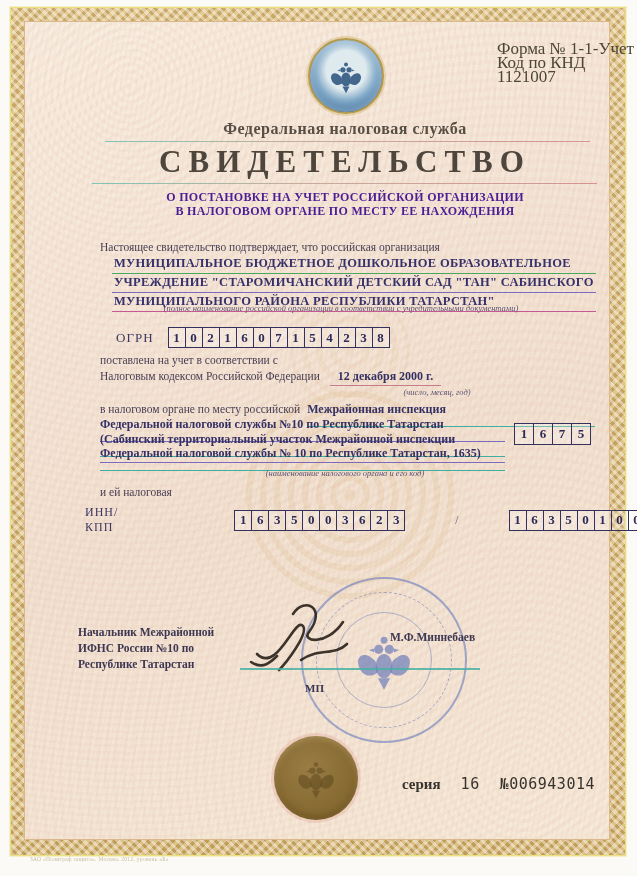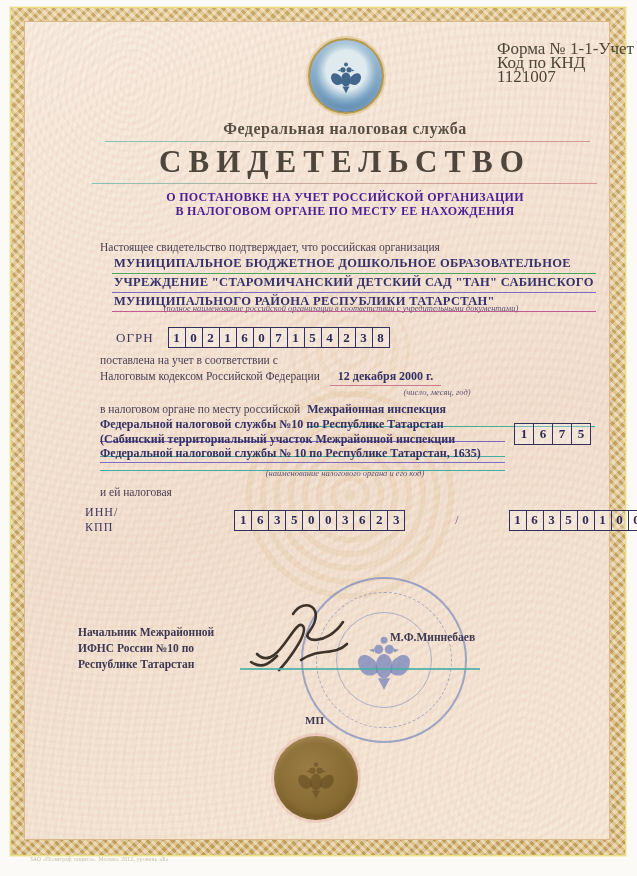--- a/index.html
+++ b/index.html
@@ -215,25 +215,30 @@
       <g fill="none" stroke="#241c14" stroke-width="2.6" stroke-linecap="round" opacity="0.88">
         <path d="M14,62 C34,82 52,24 60,34 C66,42 42,72 36,78"></path>
         <path d="M50,22 C62,4 84,16 66,40 C58,50 84,54 100,30"></path>
         <path d="M58,68 C74,56 92,64 104,52"></path>
         <path d="M8,70 C20,78 28,70 34,64"></path>
       </g>
     </svg>
 
     <div class="abs sigline" style="left:240px;top:668px;width:240px;"></div>
     <div class="abs official" style="left:390px;top:629px;">М.Ф.Миннебаев</div>
-    <div class="abs official" style="left:305px;top:680px;font-size:11px;margin-top:32px;">МП</div>
+    <div class="abs official" style="left:305px;top:680px;font-size:11px;">МП</div>
 
     <div class="abs seal" style="left:274px;top:736px;">
       <svg viewBox="0 0 100 100">
           <use href="#eagle" fill="currentColor"></use>
         </svg>
     </div>
 
+    <div class="abs series" style="left:402px;top:775px;">
+      <span class="ser-lbl">серия</span>
+      <span class="mono">16</span>
+      <span class="mono">№006943014</span>
+    </div>
 
     <div class="abs imprint" style="left:30px;top:856px;">ЗАО «Полиграф защита». Москва. 2012. уровень «Б»</div>
 
   </div>
 </div>
 
 </body></html>

